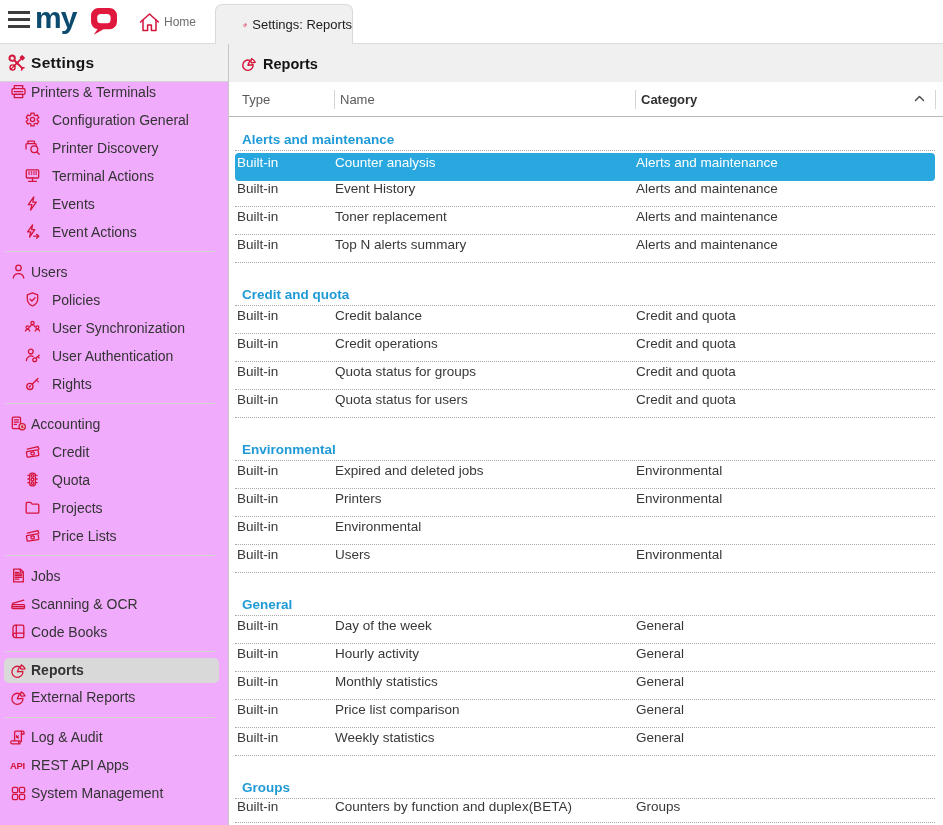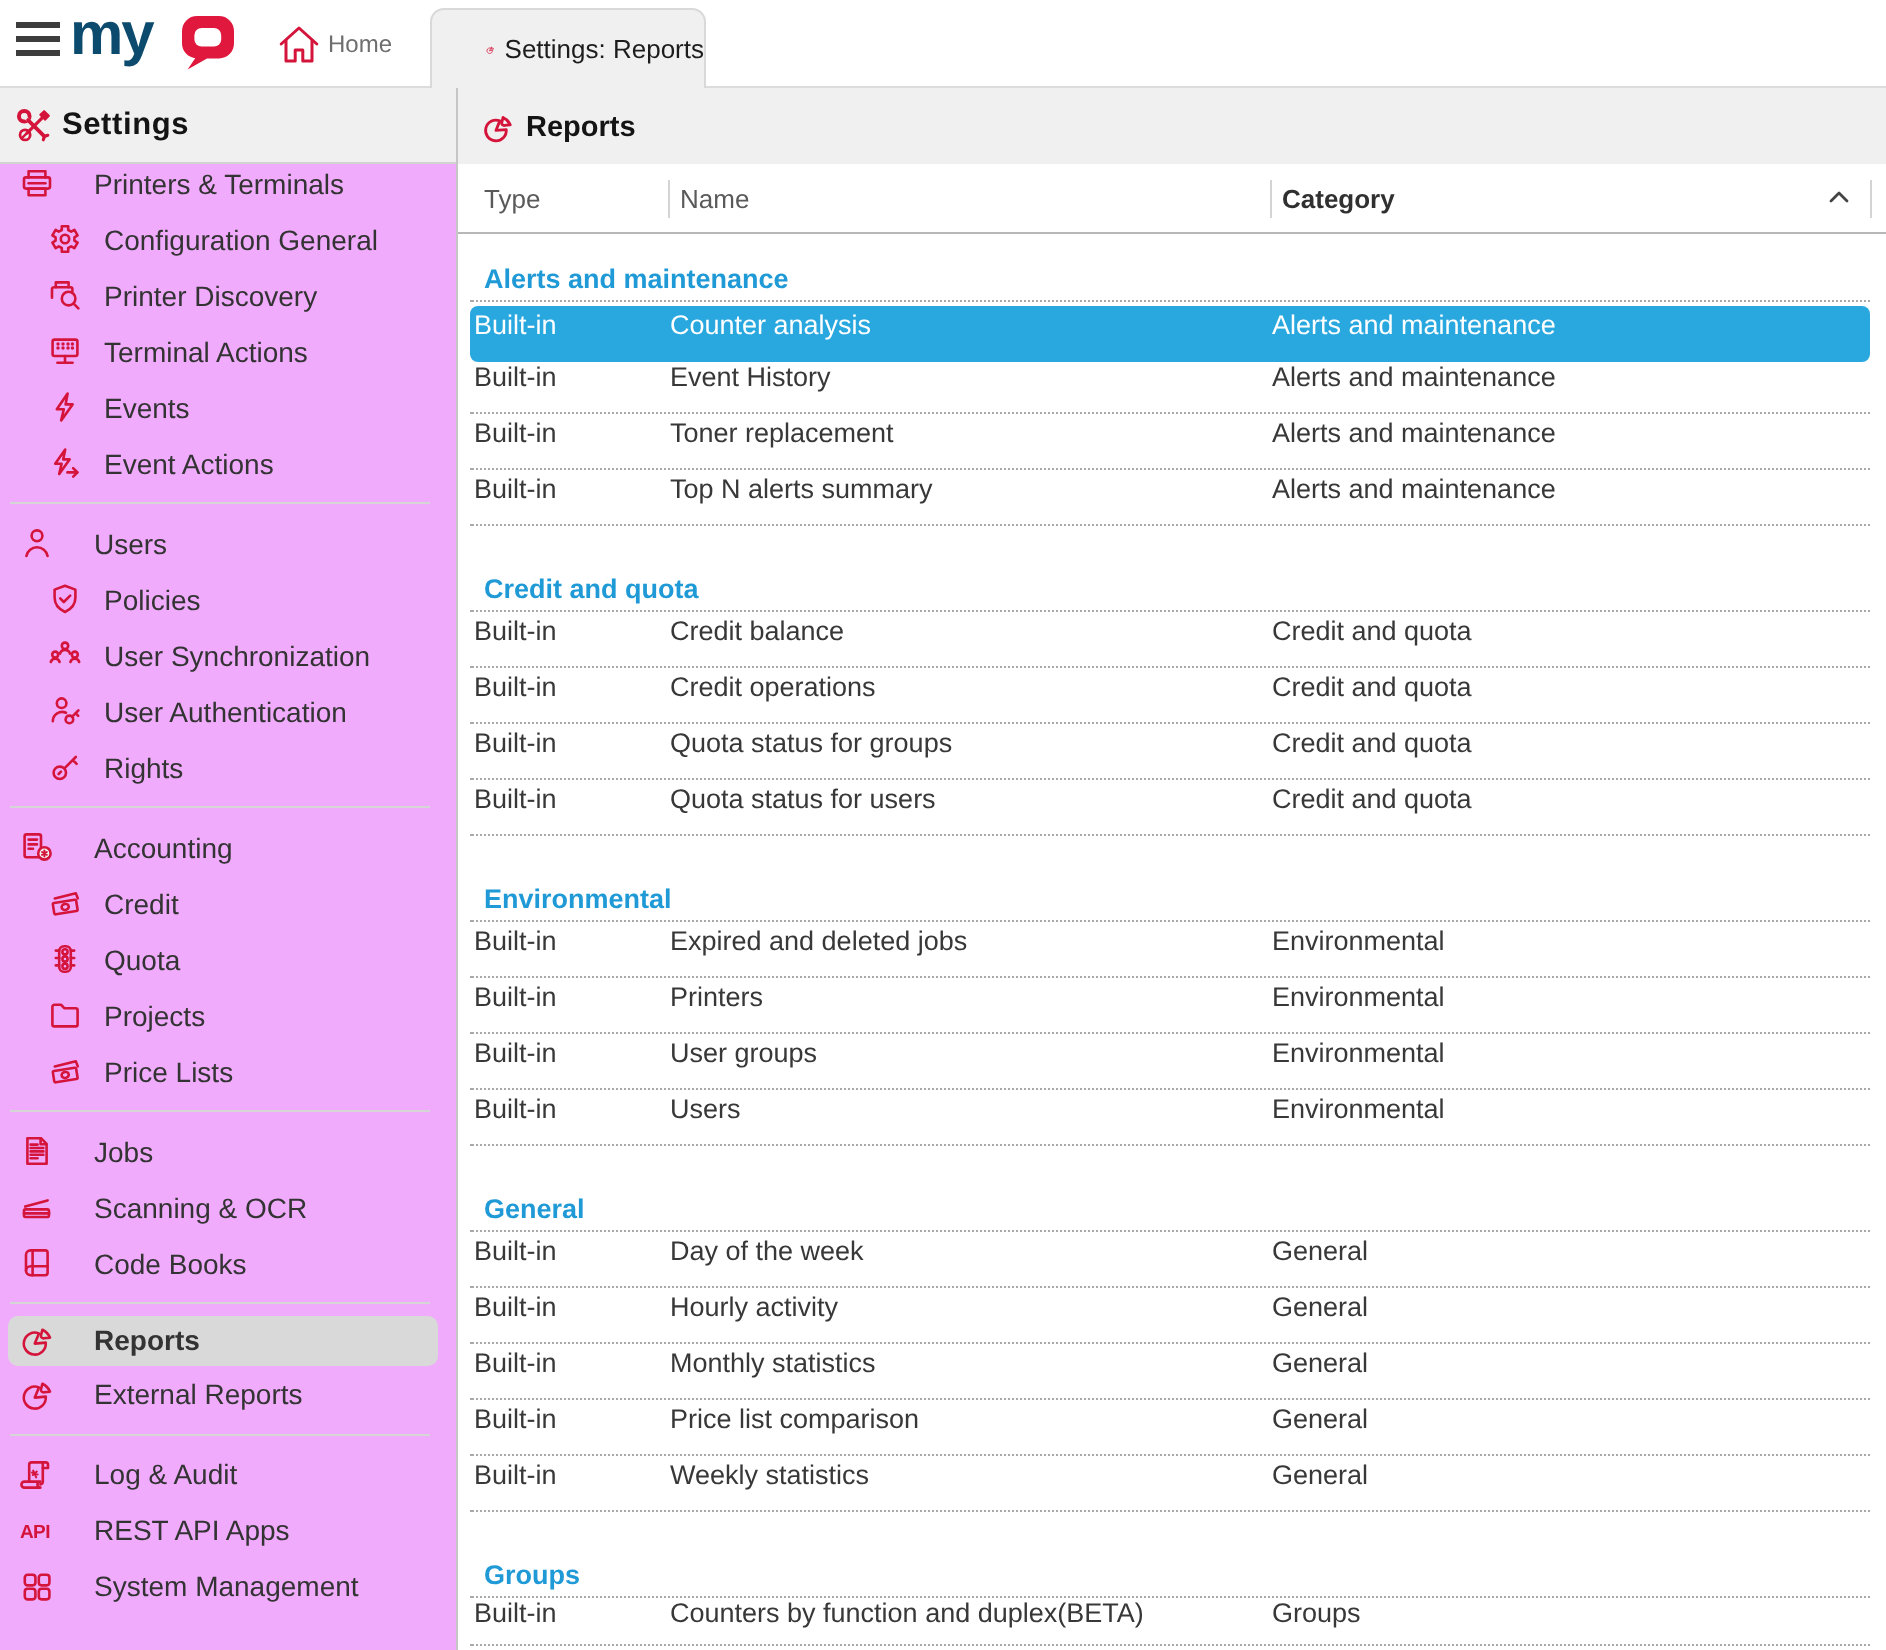--- a/index.html
+++ b/index.html
@@ -9,21 +9,21 @@
 .logo{position:absolute;left:35px;top:0;height:44px;line-height:36px;font-size:30px;font-weight:700;color:#0c4a6e;letter-spacing:-1px}
 .logo svg{position:absolute;left:56px;top:8px}
 .home{position:absolute;left:139px;top:0;height:44px;display:flex;align-items:center;gap:4px;color:#6e6e6e;font-size:12px}
 .tab{position:absolute;left:215px;top:4px;width:138px;height:40px;background:#f0f0f0;border:1px solid #d9d9d9;border-bottom:none;border-radius:7px 7px 0 0;display:flex;align-items:center;gap:5px;padding-left:27px;font-size:13px;color:#1c1c1c;white-space:nowrap}
 .side{position:absolute;left:0;top:44px;width:229px;height:781px;background:#f0abfc;border-right:1px solid #c6c6c6;overflow:hidden}
 .shead{position:relative;z-index:2;height:38px;border-bottom:1px solid #d2d2d2;background:#f0f0f0;display:flex;align-items:center;gap:5px;padding-left:8px;font-size:15.5px;font-weight:700;color:#141414;letter-spacing:0.3px}
 .slist{margin-top:-4.5px}
 .it{height:28px;display:flex;align-items:center;font-size:14px;color:#333}
 .it .ic{width:17px;display:flex;justify-content:center;flex:none}
 .l1{padding-left:10px}
-.l1 .tx{margin-left:20px}
+.l1 .tx{margin-left:4px}
 .l2{padding-left:24px}
 .l2 .tx{margin-left:11px}
 .it.sel{height:25px;margin:2.5px 9px 0.5px 4px;padding-left:6px;background:#d9d9d9;border-radius:5px;font-weight:700}
 .sep{height:0;border-top:1px solid #d5d5d5;margin:5.5px 13px 5.5px 5px}
 .main{position:absolute;left:229px;top:44px;width:714px;height:781px;background:#fff}
 .mhead{height:38px;background:#f0f0f0;display:flex;align-items:center;gap:6px;padding-left:12px;padding-top:2px;font-size:14.5px;font-weight:700;color:#141414}
 .thead{position:relative;height:35px;border-bottom:1px solid #b8b8b8;display:flex;align-items:center;padding-left:13px;font-size:13px;color:#5a5a5a}
 .thead .b{font-weight:700;color:#303030}
 .vline{position:absolute;top:8px;width:1px;height:19px;background:#d4d4d4}
 .chev{position:absolute;right:18px;top:13px}
@@ -386,21 +386,20 @@
         <span class="c2">Expired and deleted jobs</span>
         <span class="c3">Environmental</span>
       </div>
       <div class="row">
         <span class="c1">Built-in</span>
         <span class="c2">Printers</span>
         <span class="c3">Environmental</span>
       </div>
       <div class="row">
         <span class="c1">Built-in</span>
-        <span class="c2">User groups</span>
         <span class="c3">Environmental</span>
       </div>
       <div class="row">
         <span class="c1">Built-in</span>
         <span class="c2">Users</span>
         <span class="c3">Environmental</span>
       </div>
       <div class="gt">General</div>
       <div class="row">
         <span class="c1">Built-in</span>

